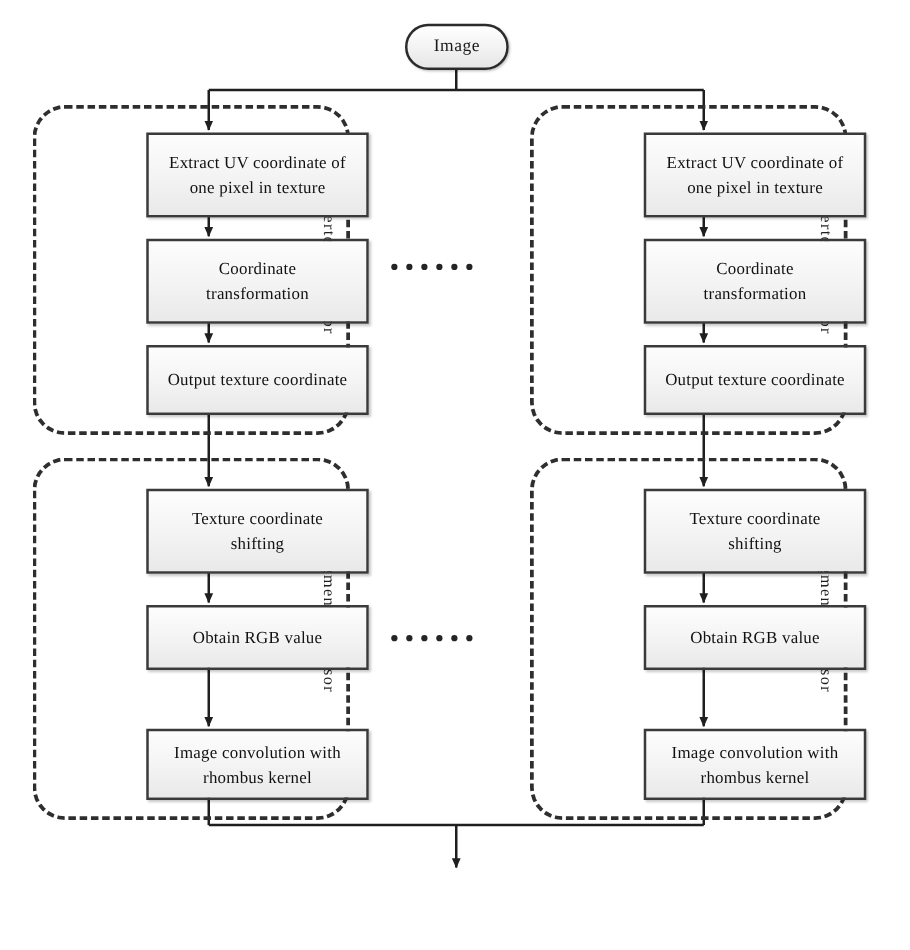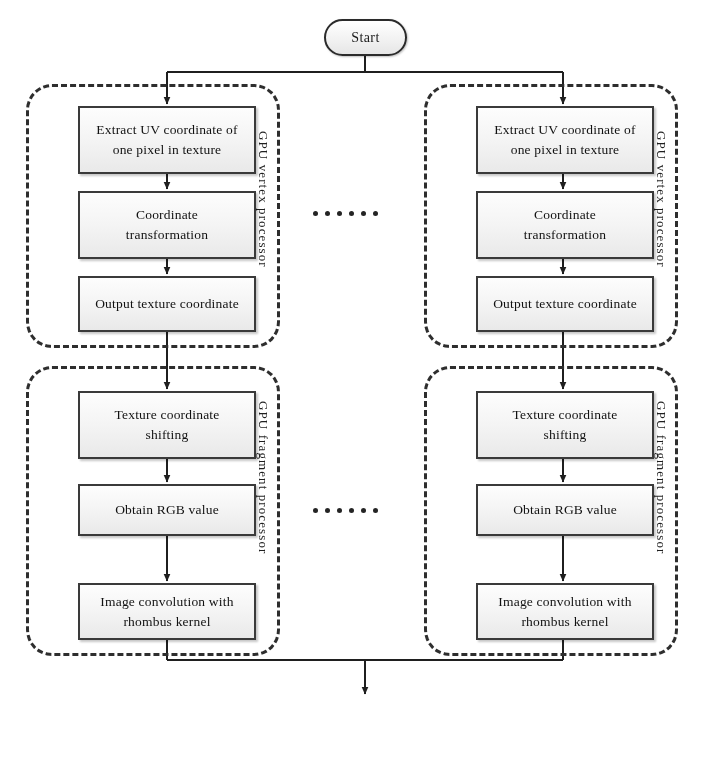--- a/index.html
+++ b/index.html
@@ -49,20 +49,21 @@
     display: flex;
     align-items: center;
     justify-content: center;
     text-align: center;
     font-size: 13.5px;
     line-height: 1.45;
     color: #111111;
     padding: 14px 5px;
     box-shadow: 1.5px 1.5px 2px rgba(0,0,0,0.22);
     letter-spacing: 0.2px;
+    margin-left: 39px;
   }
   .pbox span { display: block; }
   
   .panel {
     position: absolute;
     box-sizing: border-box;
     border: 3px dashed #2e2e2e;
     border-radius: 26px;
     background: transparent;
   }
@@ -135,21 +136,21 @@
   <div class="panel" style="left:424px; top:84px; width:254px; height:264px;"></div>
   <div class="panel" style="left:26px; top:366px; width:254px; height:290px;"></div>
   <div class="panel" style="left:424px; top:366px; width:254px; height:290px;"></div>
 
   <div class="vlabel" style="left:271px; top:131px;">GPU vertex processor</div>
   <div class="vlabel" style="left:669px; top:131px;">GPU vertex processor</div>
   <div class="vlabel" style="left:271px; top:401px;">GPU fragment processor</div>
   <div class="vlabel" style="left:669px; top:401px;">GPU fragment processor</div>
 
   <div class="terminator" style="left:324px; top:19px; width:83px; height:37px;">
-    <span>Start</span>
+    <span>Image</span>
   </div>
 
   <div class="pbox" style="left:78px; top:106px; width:178px; height:68px; flex-direction:column;">
     <span>Extract UV coordinate of</span>
     <span>one pixel in texture</span>
   </div>
   <div class="pbox" style="left:78px; top:191px; width:178px; height:68px; flex-direction:column;">
     <span>Coordinate</span>
     <span>transformation</span>
   </div>

